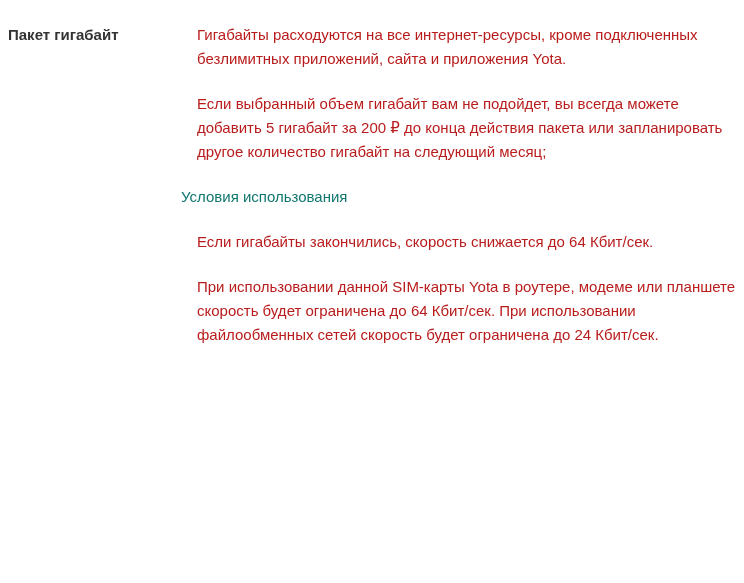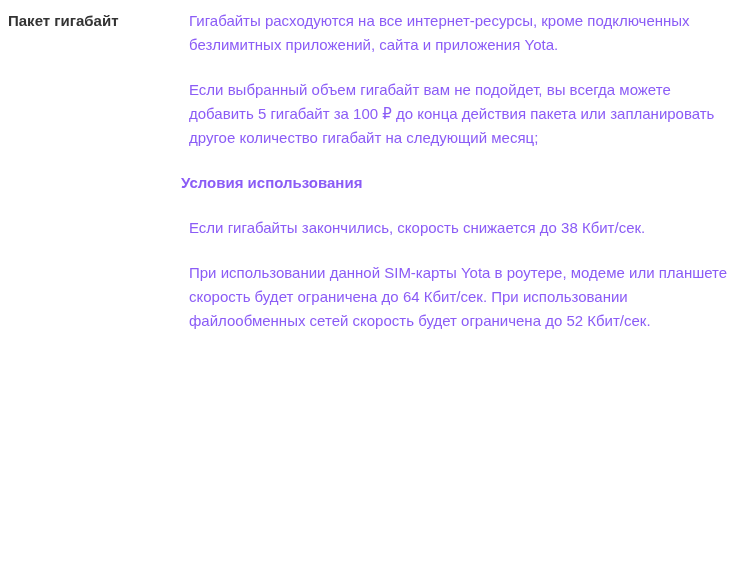--- a/index.html
+++ b/index.html
@@ -12,53 +12,53 @@
     height: 583px;
     overflow: hidden;
     background: #ffffff;
     box-sizing: border-box;
     font-family: "Liberation Sans", "DejaVu Sans", sans-serif;
     color: #333333;
   }
   .row {
     display: flex;
     align-items: flex-start;
-    padding-top: 9px;
+    padding-top: 23px;
   }
   .label-col {
     width: 181px;
     flex: 0 0 181px;
     box-sizing: border-box;
     padding-left: 8px;
   }
   .section-label {
     margin: 0;
     font-size: 15px;
     line-height: 24px;
     font-weight: bold;
     color: #333333;
   }
   .content-col {
     flex: 1 1 auto;
     min-width: 0;
     padding-right: 6px;
   }
   .content-col p {
-    margin: 0 0 21px 8px;
+    margin: 0 0 21px 16px;
     font-size: 15px;
     line-height: 24px;
-    color: #8b5cf6;
+    color: #b91c1c;
     white-space: pre-line;
   }
   .content-col h4.subheading {
     margin: 0 0 21px 0;
     font-size: 15px;
     line-height: 24px;
-    font-weight: bold;
-    color: #8b5cf6;
+    font-weight: normal;
+    color: #0f766e;
     white-space: pre-line;
   }
   .content-col p:last-child {
     margin-bottom: 0;
   }
 </style>
 </head>
 <body>
 
 <div class="frame">
@@ -66,29 +66,29 @@
 
     <div class="label-col">
       <h3 class="section-label">Пакет гигабайт</h3>
     </div>
 
     <div class="content-col">
       <p>Гигабайты расходуются на все интернет-ресурсы, кроме подключенных
 безлимитных приложений, сайта и приложения Yota.</p>
 
       <p>Если выбранный объем гигабайт вам не подойдет, вы всегда можете
-добавить 5 гигабайт за 100 ₽ до конца действия пакета или запланировать
+добавить 5 гигабайт за 200 ₽ до конца действия пакета или запланировать
 другое количество гигабайт на следующий месяц;</p>
 
       <h4 class="subheading">Условия использования</h4>
 
 
-      <p>Если гигабайты закончились, скорость снижается до 38 Кбит/сек.</p>
+      <p>Если гигабайты закончились, скорость снижается до 64 Кбит/сек.</p>
 
 
       <p>При использовании данной SIM-карты Yota в роутере, модеме или планшете
 скорость будет ограничена до 64 Кбит/сек. При использовании
-файлообменных сетей скорость будет ограничена до 52 Кбит/сек.</p>
+файлообменных сетей скорость будет ограничена до 24 Кбит/сек.</p>
 
     </div>
 
   </div>
 </div>
 
 </body></html>

